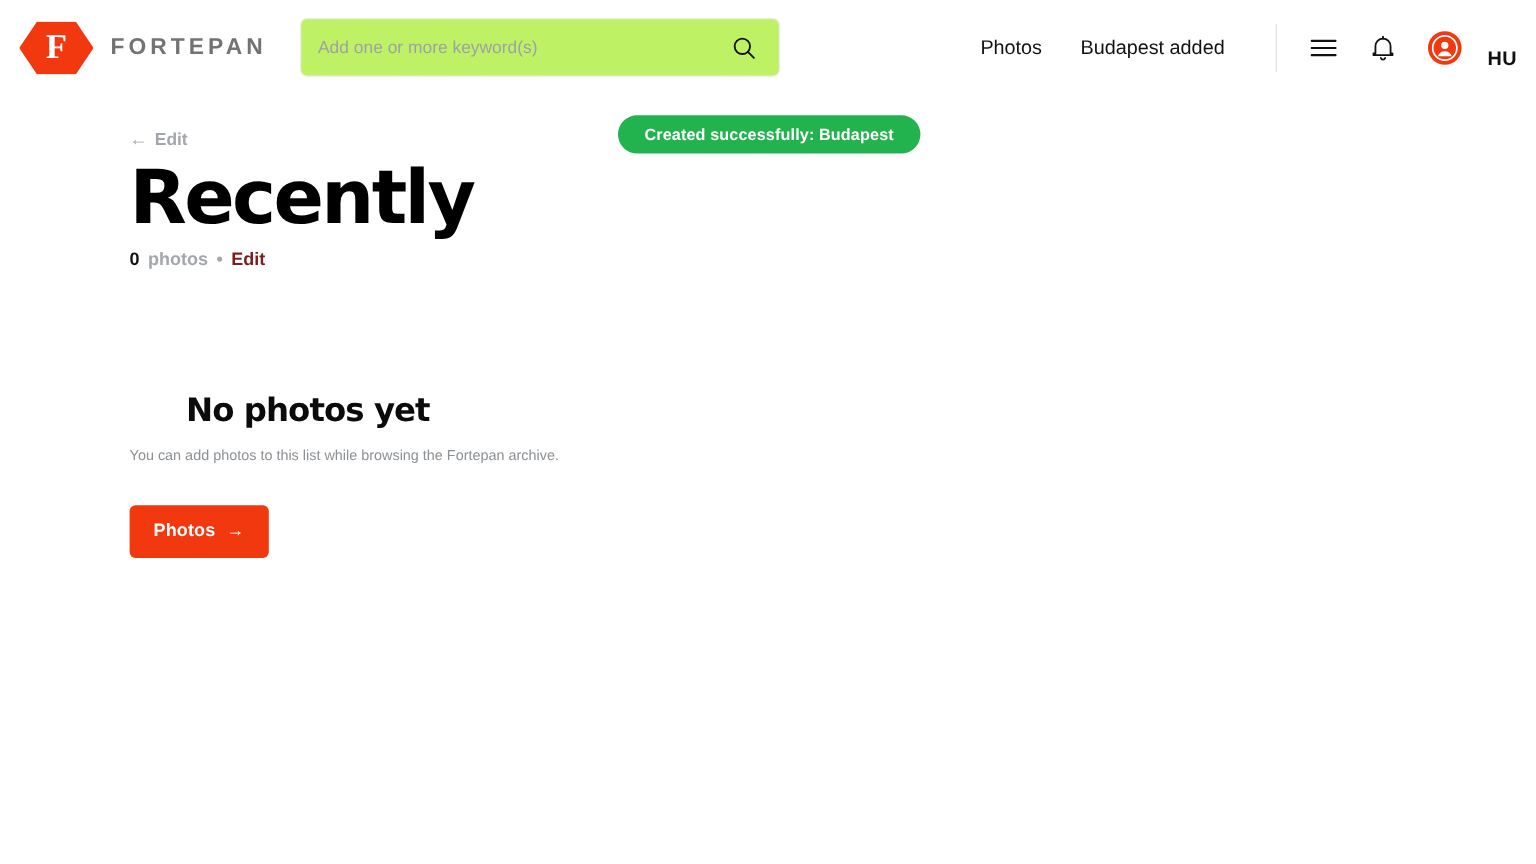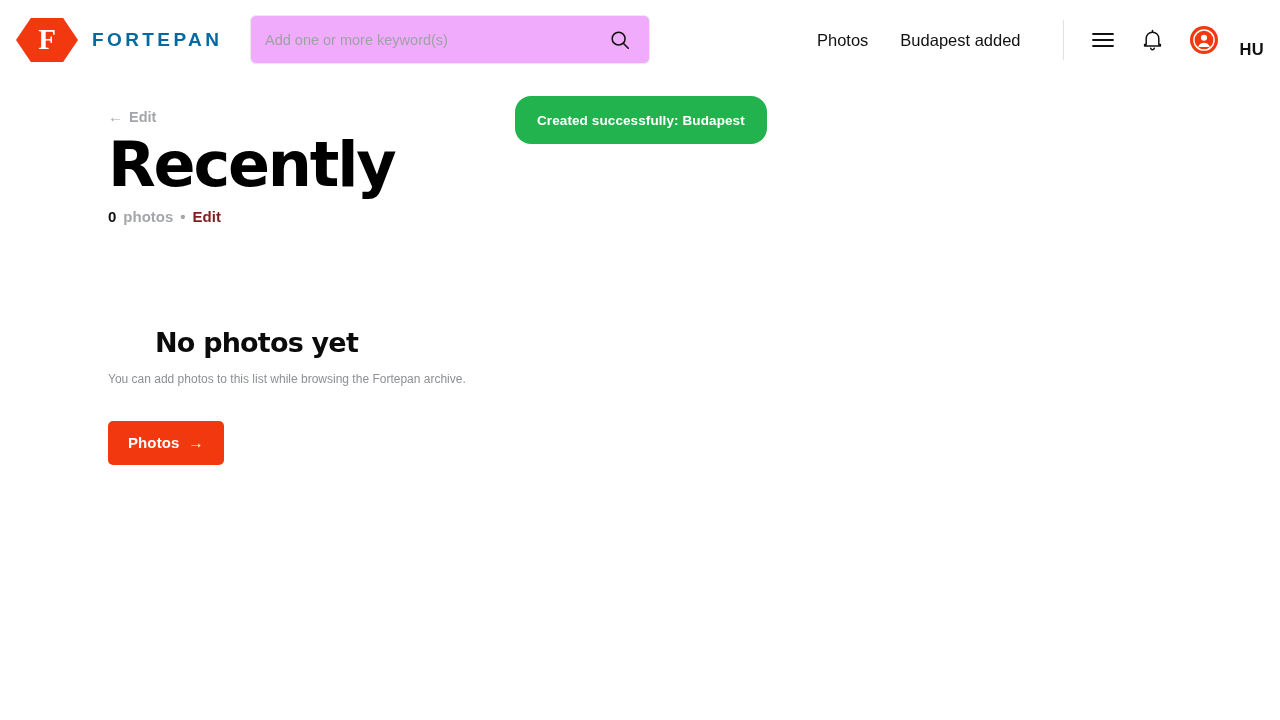--- a/index.html
+++ b/index.html
@@ -53,35 +53,35 @@
     font-size: 29px;
     line-height: 1;
     letter-spacing: 0;
     transform: translateY(-1px);
   }
 
   .brand-word {
     font-size: 19px;
     font-weight: bold;
     letter-spacing: 3.4px;
-    color: #0369a1;
+    color: #737373;
   }
 
   
   .search-wrap {
     position: absolute;
     left: 250px;
     top: 15px;
     width: 400px;
     height: 49px;
   }
   .search-box {
     width: 100%;
     height: 100%;
-    background: #f0abfc;
+    background: #bef264;
     border: 1px solid #E9EBED;
     border-radius: 6px;
     display: flex;
     align-items: center;
     padding: 0 14px 0 14px;
   }
   .search-input {
     flex: 1;
     border: 0;
     outline: none;
@@ -157,21 +157,21 @@
     letter-spacing: .3px;
     cursor: pointer;
     margin-top: 18px;
   }
 
   
   .toast {
     position: absolute;
     left: 515px;
     top: 96px;
-    height: 48px;
+    height: 32px;
     background: #22B24E;
     border-radius: 16px;
     display: flex;
     align-items: center;
     padding: 0 22px;
     color: #ffffff;
     font-size: 13.5px;
     font-weight: bold;
     letter-spacing: .1px;
     white-space: nowrap;

